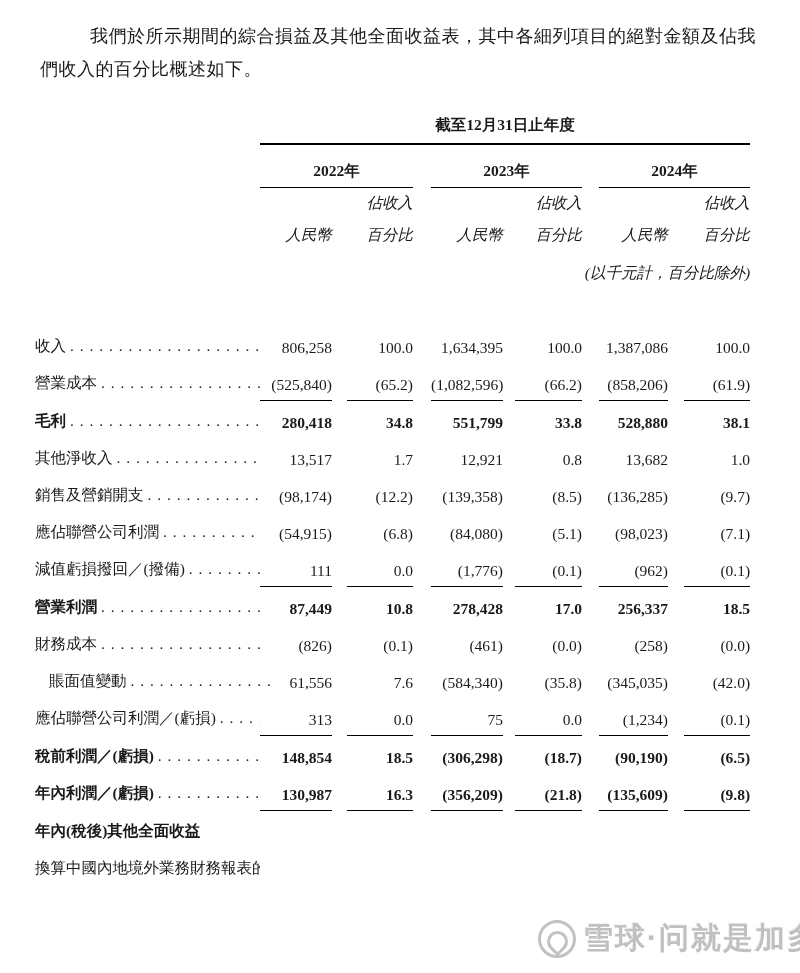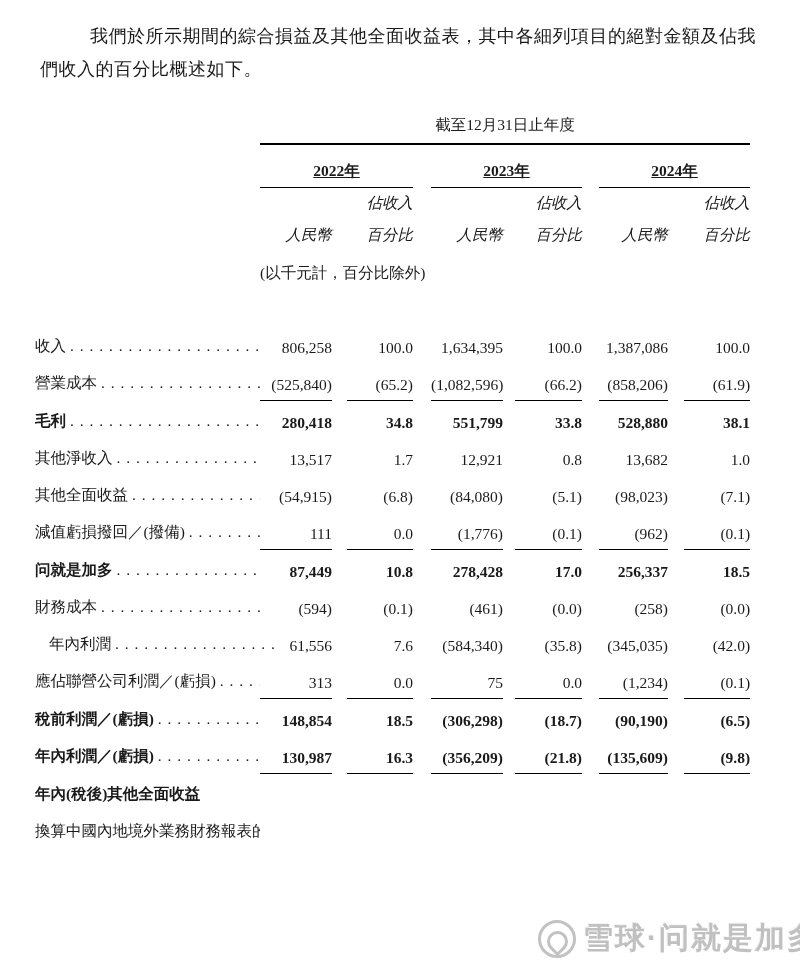--- a/index.html
+++ b/index.html
@@ -17,32 +17,32 @@
   table.fin{
     border-collapse:collapse;table-layout:fixed;
     width:715px;margin:18px 0 0 35px;
     font-size:15.5px;
   }
   td{
     height:31px;vertical-align:bottom;
     padding:0 0 6px 0;white-space:nowrap;overflow:visible;
   }
   .rh1 td{height:32px;}
-  .rh2 td{height:36px;text-decoration:underline;}
+  .rh2 td{height:36px;}
   .rh3 td{height:26px;padding-bottom:2px;}
   .rh4 td{height:30px;padding-bottom:4px;}
   .rh5 td{height:34px;}
   .rspacer td{height:36px;padding:0;}
   .num{text-align:right;}
   .b{font-weight:bold;margin-left:39px;}
   .u1{border-bottom:1.2px solid #000;}
-  .hp{text-align:center;font-weight:normal;border-bottom:2px solid #000;padding-bottom:7px;}
+  .hp{text-align:center;font-weight:bold;border-bottom:2px solid #000;padding-bottom:7px;}
   .yr{text-align:center;font-weight:bold;border-bottom:1.8px solid #000;padding-bottom:5px;}
   .it{font-style:italic;font-weight:normal;}
-  .note{text-align:left;}
+  .note{text-align:right;font-style:italic;}
   .lblwrap{display:flex;align-items:baseline;width:100%;overflow:hidden;}
   .t{white-space:nowrap;}
   td.indent .lblwrap{padding-left:14px;}
   .dots{flex:1 1 auto;overflow:hidden;white-space:nowrap;padding-left:4px;font-weight:normal;}
   .dots::after{
     content:". . . . . . . . . . . . . . . . . . . . . . . . . . . . . . . . . . . . . . . . . . . . . . . . . . . .";
     letter-spacing:1px;
   }
   .watermark{
     position:absolute;left:538px;top:918px;z-index:9;
@@ -209,21 +209,40 @@
         <td></td>
         <td class="num">0.8</td>
         <td></td>
         <td class="num">13,682</td>
         <td></td>
         <td class="num">1.0</td>
       </tr>
       <tr>
         <td class="lbl">
           <div class="lblwrap">
-            <span class="t">其他全面收益</span>
+            <span class="t">銷售及營銷開支</span>
+            <span class="dots"></span>
+          </div>
+        </td>
+        <td class="num">(98,174)</td>
+        <td></td>
+        <td class="num">(12.2)</td>
+        <td></td>
+        <td class="num">(139,358)</td>
+        <td></td>
+        <td class="num">(8.5)</td>
+        <td></td>
+        <td class="num">(136,285)</td>
+        <td></td>
+        <td class="num">(9.7)</td>
+      </tr>
+      <tr>
+        <td class="lbl">
+          <div class="lblwrap">
+            <span class="t">應佔聯營公司利潤</span>
             <span class="dots"></span>
           </div>
         </td>
         <td class="num">(54,915)</td>
         <td></td>
         <td class="num">(6.8)</td>
         <td></td>
         <td class="num">(84,080)</td>
         <td></td>
         <td class="num">(5.1)</td>
@@ -247,21 +266,21 @@
         <td></td>
         <td class="num u1">(0.1)</td>
         <td></td>
         <td class="num u1">(962)</td>
         <td></td>
         <td class="num u1">(0.1)</td>
       </tr>
       <tr>
         <td class="lbl b">
           <div class="lblwrap">
-            <span class="t">问就是加多</span>
+            <span class="t">營業利潤</span>
             <span class="dots"></span>
           </div>
         </td>
         <td class="num b">87,449</td>
         <td></td>
         <td class="num b">10.8</td>
         <td></td>
         <td class="num b">278,428</td>
         <td></td>
         <td class="num b">17.0</td>
@@ -270,36 +289,36 @@
         <td></td>
         <td class="num b">18.5</td>
       </tr>
       <tr>
         <td class="lbl">
           <div class="lblwrap">
             <span class="t">財務成本</span>
             <span class="dots"></span>
           </div>
         </td>
-        <td class="num">(594)</td>
+        <td class="num">(826)</td>
         <td></td>
         <td class="num">(0.1)</td>
         <td></td>
         <td class="num">(461)</td>
         <td></td>
         <td class="num">(0.0)</td>
         <td></td>
         <td class="num">(258)</td>
         <td></td>
         <td class="num">(0.0)</td>
       </tr>
       <tr>
         <td class="lbl indent">
           <div class="lblwrap">
-            <span class="t">年內利潤</span>
+            <span class="t">賬面值變動</span>
             <span class="dots"></span>
           </div>
         </td>
         <td class="num">61,556</td>
         <td></td>
         <td class="num">7.6</td>
         <td></td>
         <td class="num">(584,340)</td>
         <td></td>
         <td class="num">(35.8)</td>

